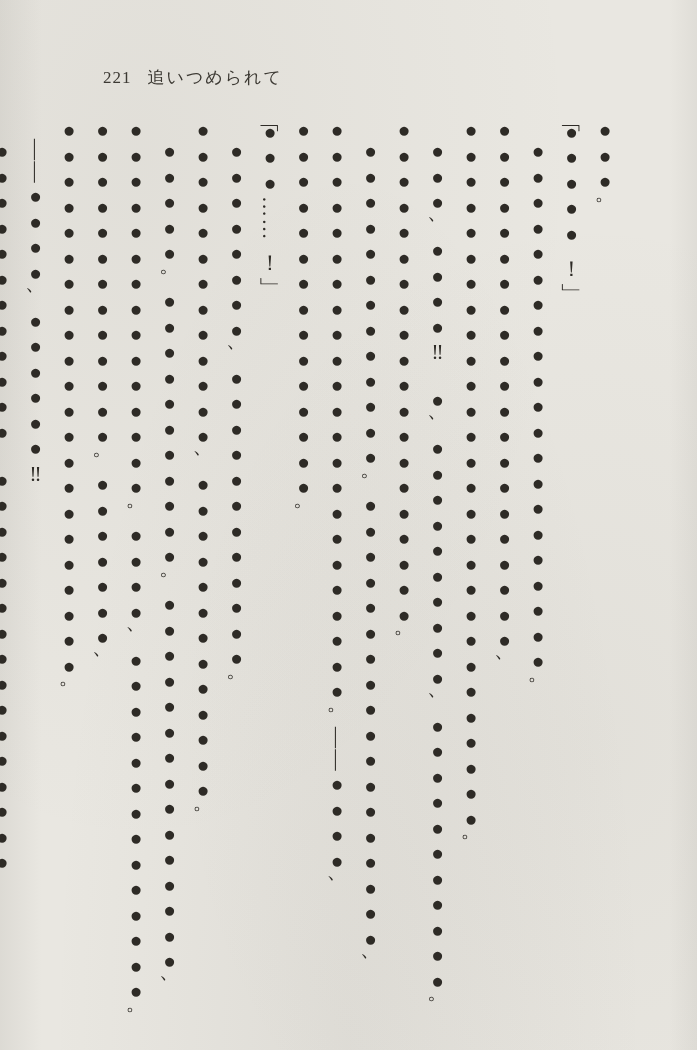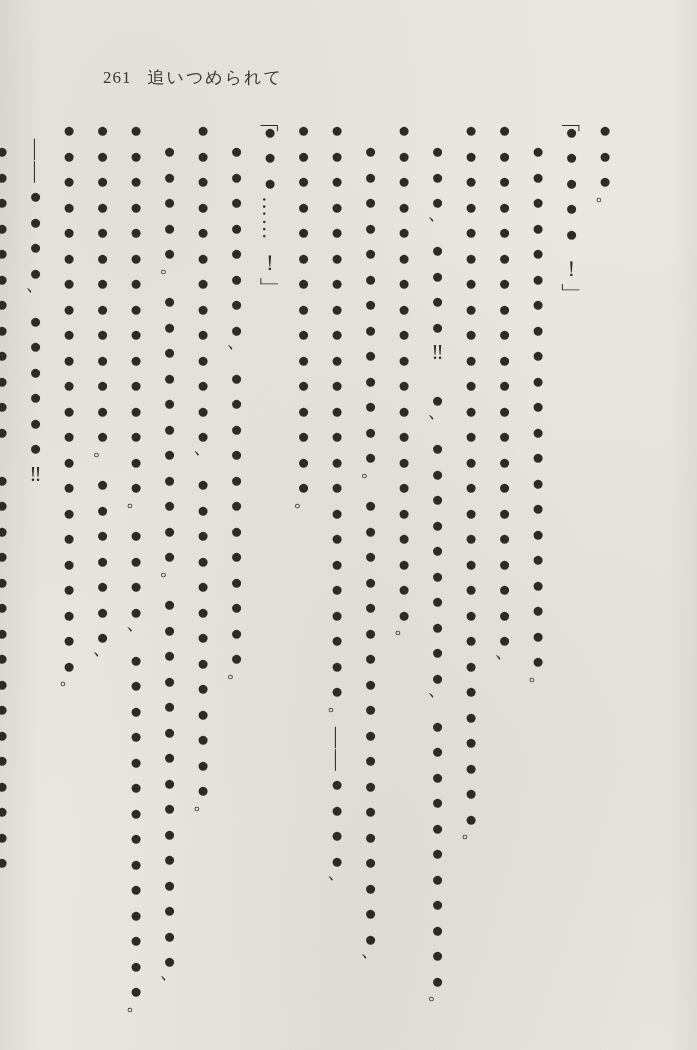--- a/index.html
+++ b/index.html
@@ -61,21 +61,21 @@
   .text-block p.indent {
     text-indent: 1em;
   }
 </style>
 </head>
 <body>
 
 <div class="page">
 
   <div class="running-header">
-    <span class="page-number">261</span><span>追いつめられて</span>
+    <span class="page-number">221</span><span>追いつめられて</span>
   </div>
 
   <div class="text-block">
 
   <p>●●●。</p>
       <p>「●●●●●！」</p>
       <p class="indent">●●●●●●●●●●●●●●●●●●●●●。●●●●●●●●●●●●●●●●●●●●●、●●●●●●●●●●●●●●●●●●●●●●●●●●●●。</p>
       <p class="indent">●●●、●●●●‼　●、●●●●●●●●●●、●●●●●●●●●●●。●●●●●●●●●●●●●●●●●●●●。</p>
       <p class="indent">●●●●●●●●●●●●●。●●●●●●●●●●●●●●●●●●、●●●●●●●●●●●●●●●●●●●●●●●。――●●●●、●●●●●●●●●●●●●●●。</p>
       <p>「●●●……！」</p>

